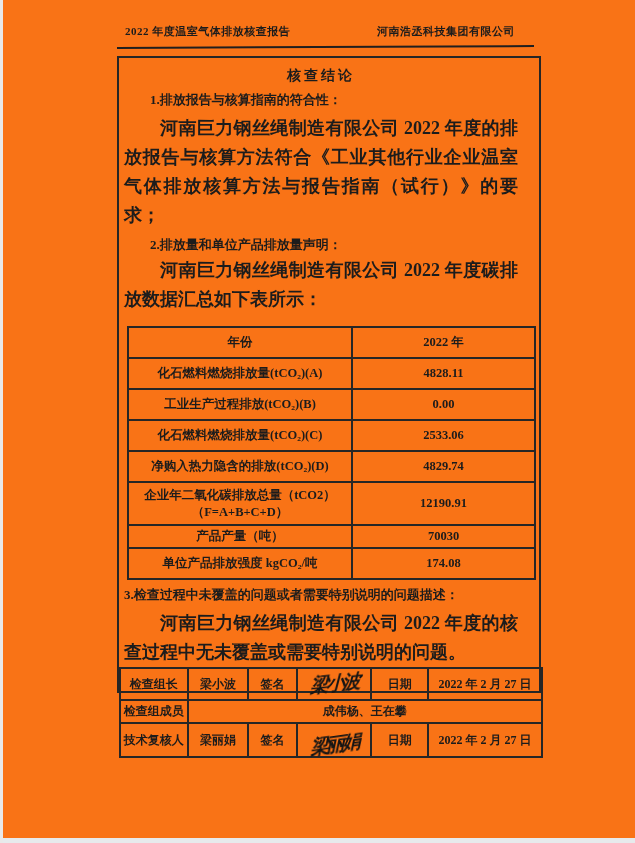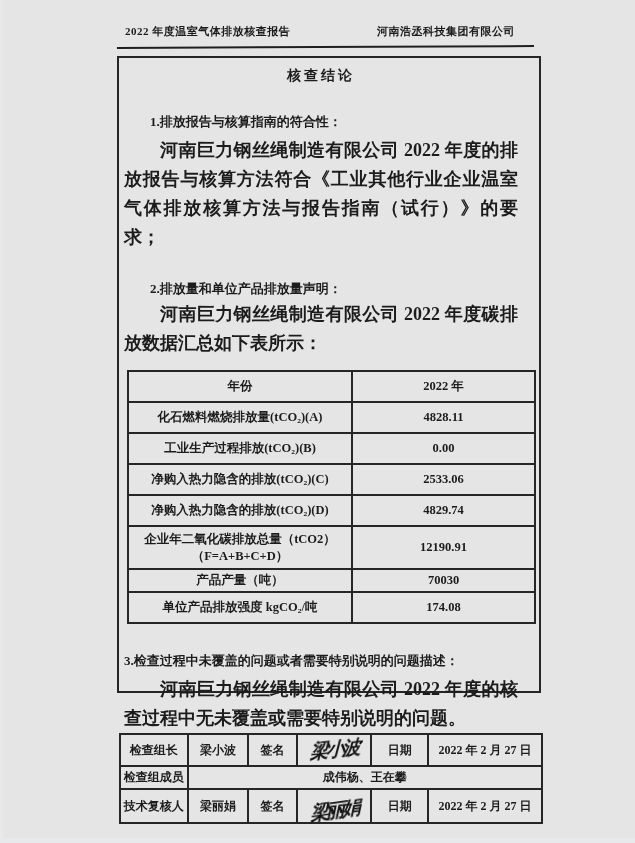--- a/index.html
+++ b/index.html
@@ -6,21 +6,21 @@
   html, body { background: #ffffff; }
   body {
     width: 635px; height: 843px;
     font-family: "Liberation Serif", "DejaVu Serif", serif;
     color: #1c1c1c;
     position: relative;
     overflow: hidden;
   }
   .page {
     position: absolute; inset: 0;
-    background: #e5e5e5;
+    background: #f97316;
     border-left: 3px solid #e9e9e9;
   }
   .scan-edge-bottom {
     position: absolute; left: 0; right: 0; bottom: 0; height: 5px;
     background: #e7eaec;
   }
   
   .page-header {
     position: absolute; top: 24px; left: 122px; right: 120px;
     display: flex; justify-content: space-between; align-items: baseline;
@@ -41,21 +41,21 @@
     font-weight: bold;
   }
   .doc-title {
     text-align: center;
     font-size: 14px; letter-spacing: 3px;
     line-height: 18px;
     margin-top: 2px;
   }
   .sec-heading {
     font-size: 13px; line-height: 17px;
-    margin-top: 28px;
+    margin-top: 6px;
   }
   .indent { text-indent: 2em; }
   .sec-body {
     font-size: 18px; line-height: 29px;
     text-indent: 2em;
     text-align: justify;
     margin-top: 6px;
   }
   .sec-body.tight { margin-top: 3px; }
   
@@ -141,21 +141,21 @@
       </tr>
       <tr>
         <td>化石燃料燃烧排放量(tCO₂)(A)</td>
         <td>4828.11</td>
       </tr>
       <tr>
         <td>工业生产过程排放(tCO₂)(B)</td>
         <td>0.00</td>
       </tr>
       <tr>
-        <td>净购入热力隐含的排放(tCO₂)(C)</td>
+        <td>化石燃料燃烧排放量(tCO₂)(C)</td>
         <td>2533.06</td>
       </tr>
       <tr>
         <td>净购入热力隐含的排放(tCO₂)(D)</td>
         <td>4829.74</td>
       </tr>
       <tr class="tall">
         <td>
           <div>企业年二氧化碳排放总量（tCO2）</div>
           <div>（F=A+B+C+D）</div>

